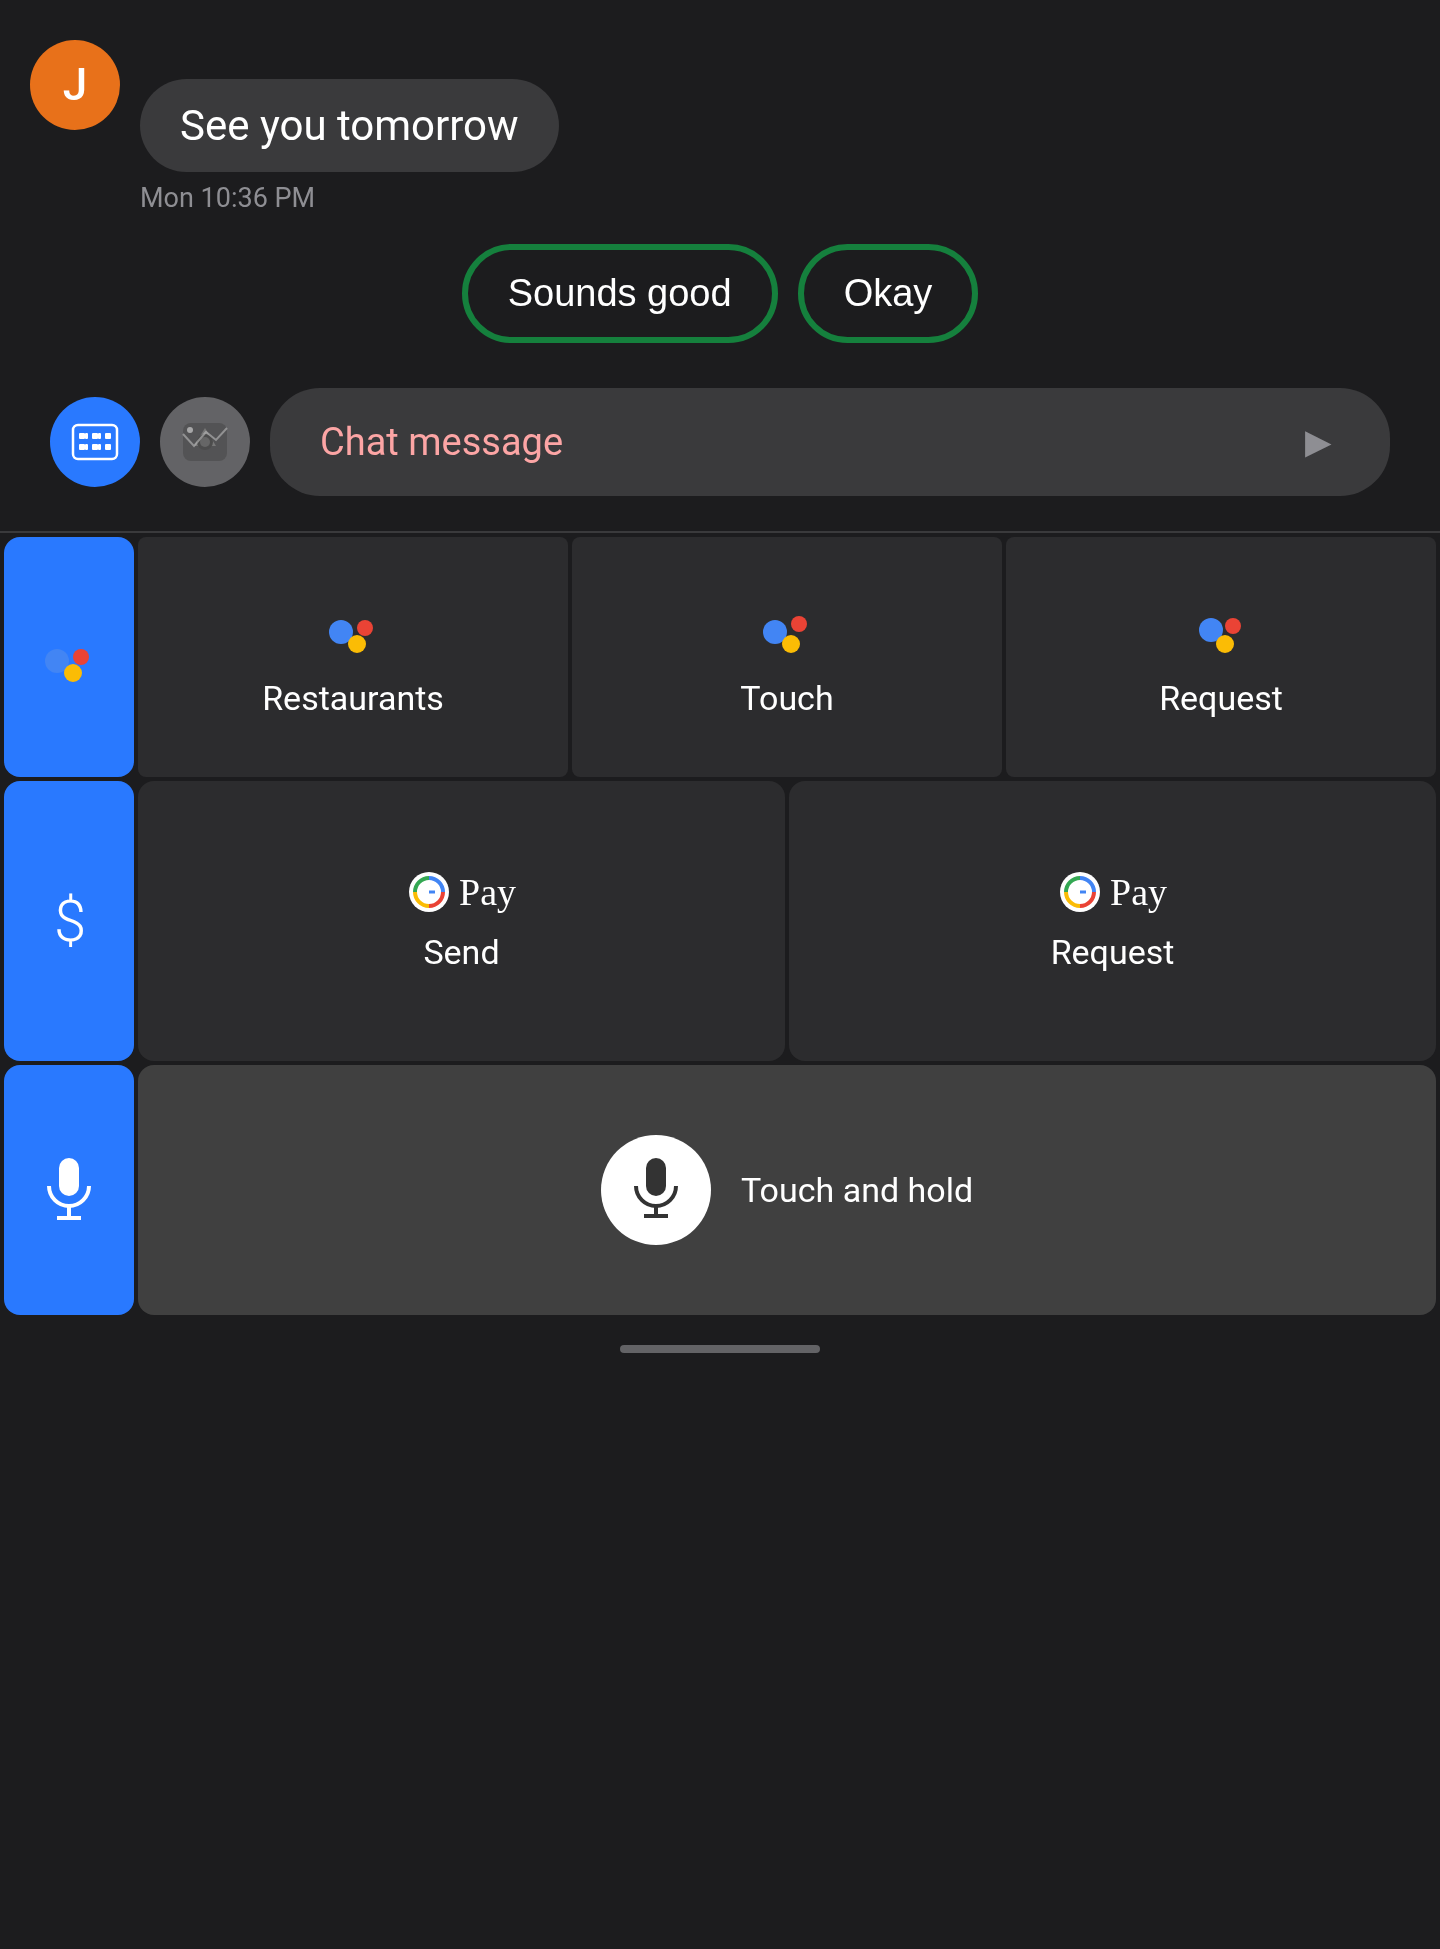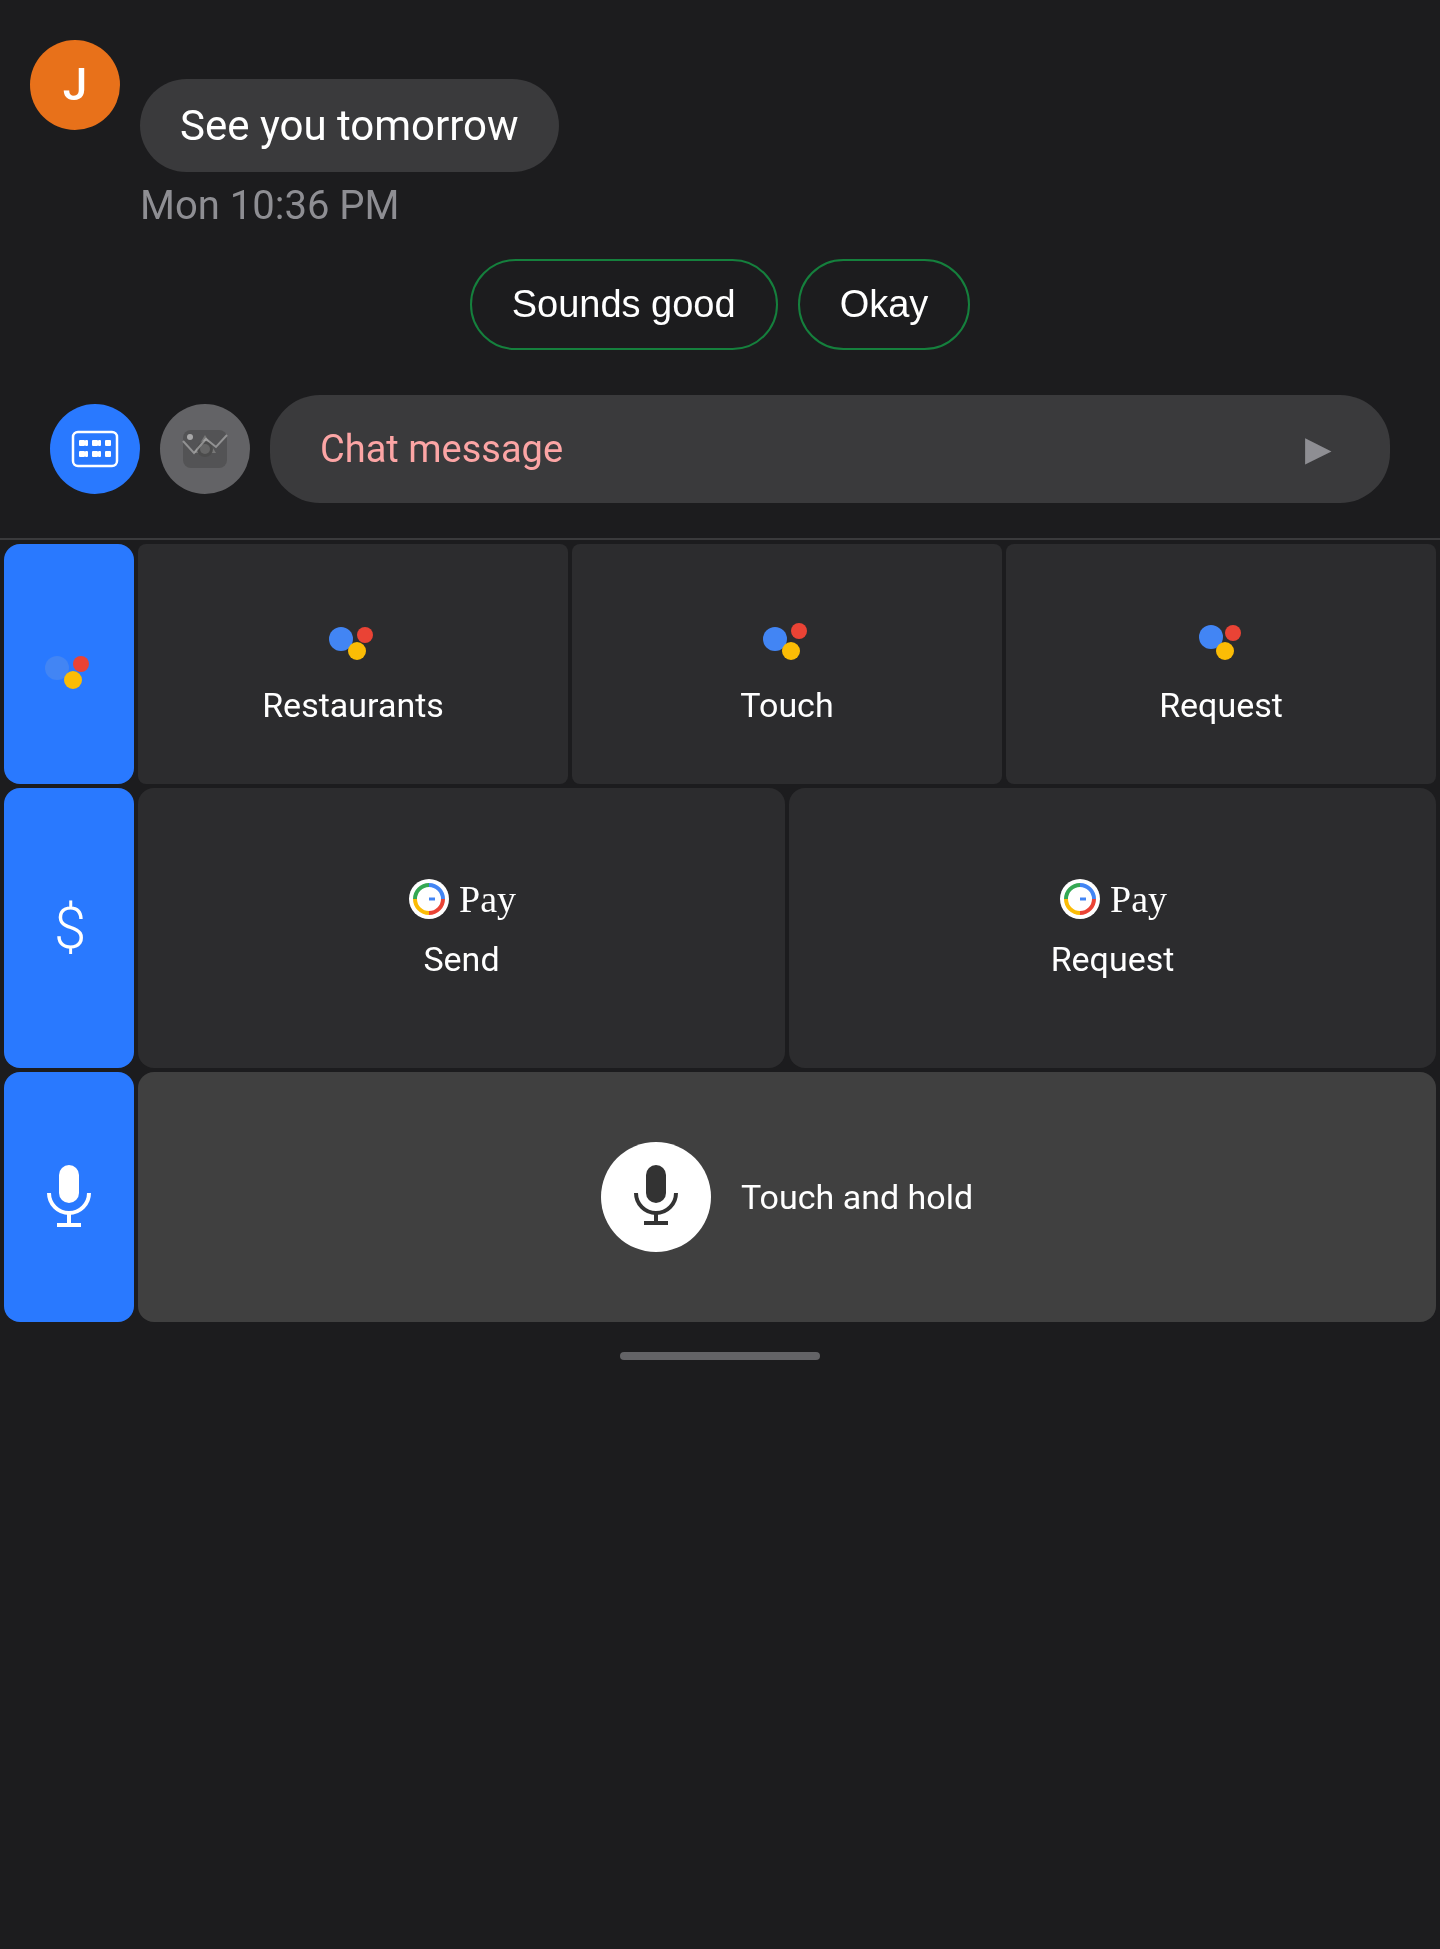--- a/index.html
+++ b/index.html
@@ -45,38 +45,38 @@
       border-radius: 50px;
       padding: 22px 40px;
       font-size: 42px;
       color: white;
       font-weight: 400;
       max-width: 700px;
       margin-top: 39px;
     }
 
     .timestamp {
-      font-size: 40px;
+      font-size: 27px;
       color: #8e8e93;
       margin-left: 110px;
       margin-top: 8px;
       margin-bottom: 30px;
     }
 
     
     .quick-replies {
       display: flex;
       flex-direction: row;
       gap: 20px;
       justify-content: center;
       margin: 30px 20px 30px 20px;
     }
 
     .quick-reply-btn {
-      border: 2px solid #15803d;
+      border: 6px solid #15803d;
       border-radius: 50px;
       padding: 22px 40px;
       background: transparent;
       color: white;
       font-size: 38px;
       cursor: pointer;
       white-space: nowrap;
     }
 
     

